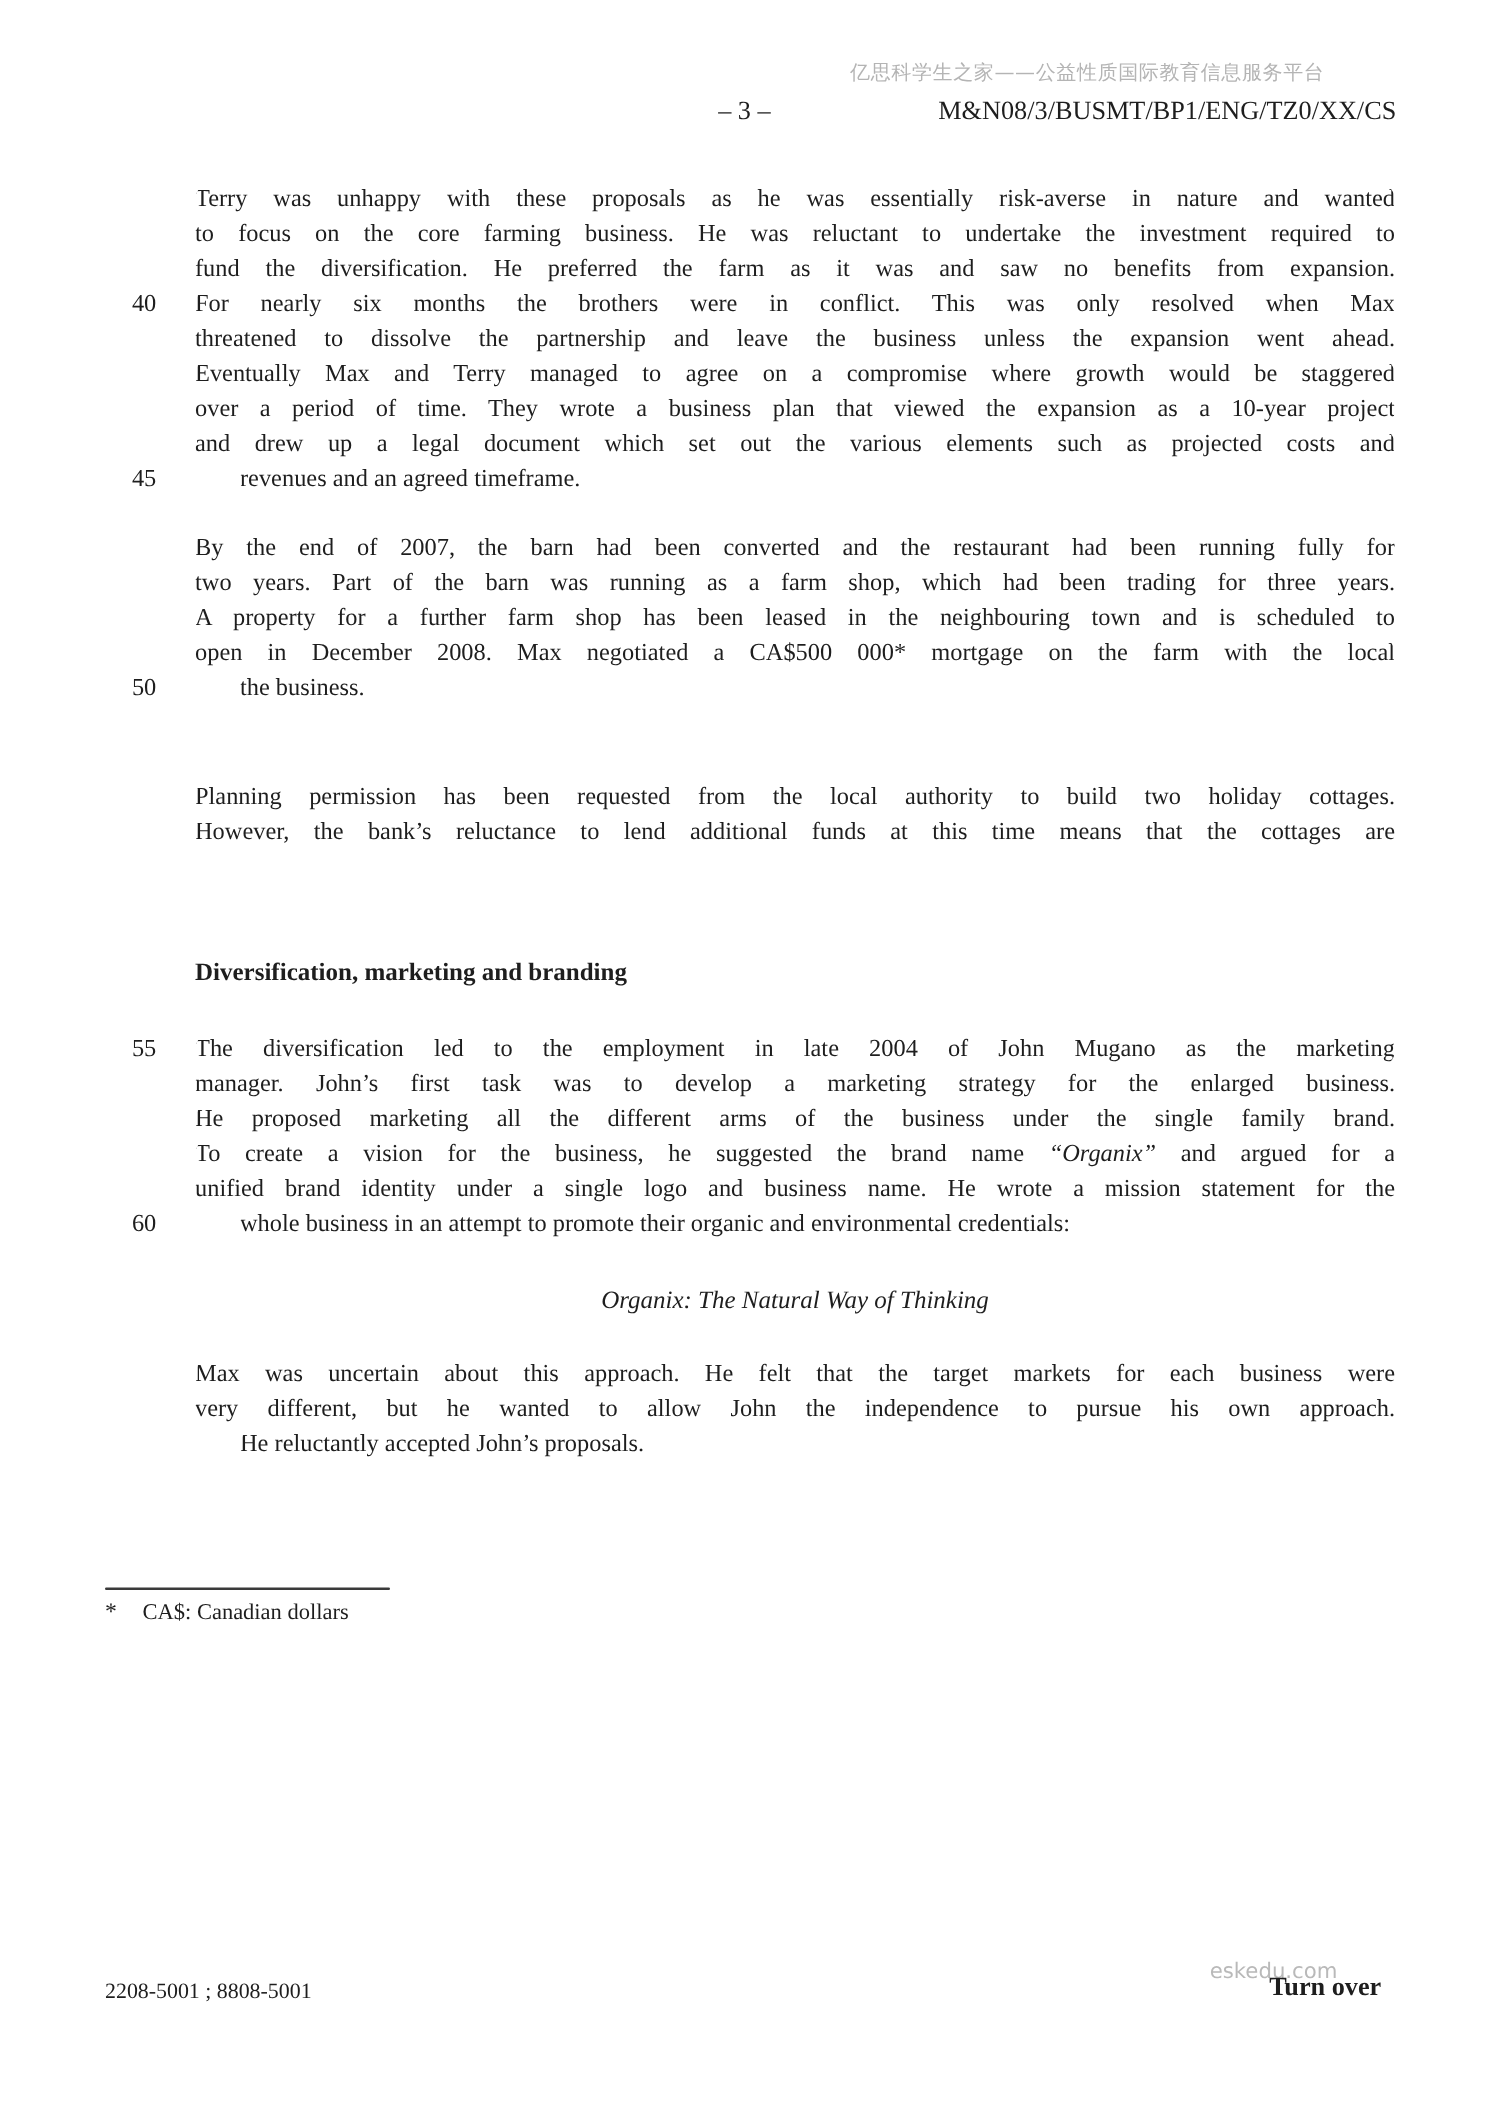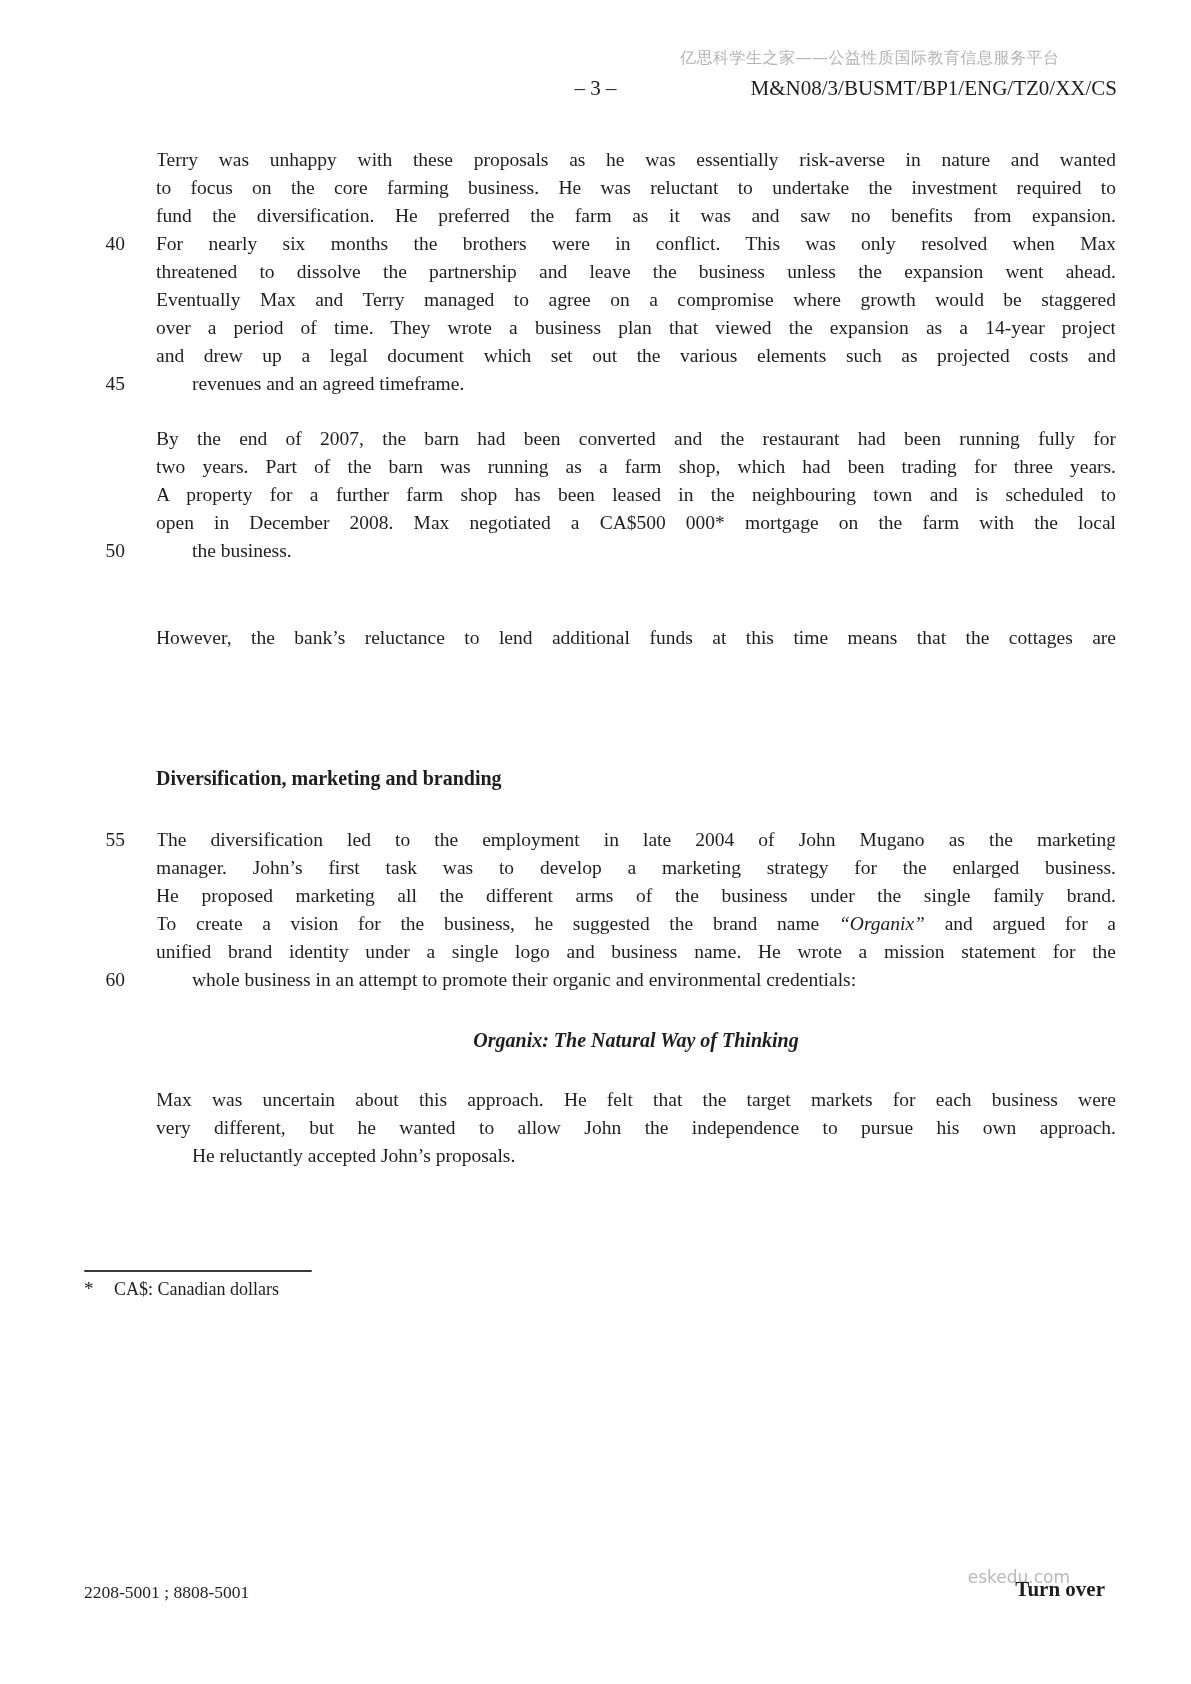--- a/index.html
+++ b/index.html
@@ -69,21 +69,21 @@
     left: 156px; top: 767px;
     font-size: 20px;
     font-weight: bold;
   }
   .mission {
     position: absolute;
     left: 156px; top: 1029px;
     width: 960px;
     text-align: center;
     font-size: 20px;
-    font-weight: bold;
+    font-weight: normal;
     font-style: italic;
   }
   
   .fn-rule {
     position: absolute;
     left: 84px; top: 1270px;
     width: 228px; height: 2px;
     background: #3a3a3a;
   }
   .footnote {
@@ -131,32 +131,33 @@
   <div class="lineno" style="top:826px">55</div>
   <div class="lineno" style="top:966px">60</div>
 
   <div class="para" style="top:146px">
       <div class="line just">Terry was unhappy with these proposals as he was essentially risk-averse in nature and wanted</div>
       <div class="line just">to focus on the core farming business.  He was reluctant to undertake the investment required to</div>
       <div class="line just">fund the diversification.  He preferred the farm as it was and saw no benefits from expansion.</div>
       <div class="line just">For nearly six months the brothers were in conflict.  This was only resolved when Max</div>
       <div class="line just">threatened to dissolve the partnership and leave the business unless the expansion went ahead.</div>
       <div class="line just">Eventually Max and Terry managed to agree on a compromise where growth would be staggered</div>
-      <div class="line just">over a period of time.  They wrote a business plan that viewed the expansion as a 14-year project</div>
+      <div class="line just">over a period of time.  They wrote a business plan that viewed the expansion as a 10-year project</div>
       <div class="line just">and drew up a legal document which set out the various elements such as projected costs and</div>
       <div class="line last">revenues and an agreed timeframe.</div>
     </div>
   <div class="para" style="top:425px">
       <div class="line just">By the end of 2007, the barn had been converted and the restaurant had been running fully for</div>
       <div class="line just">two years.  Part of the barn was running as a farm shop, which had been trading for three years.</div>
       <div class="line just">A property for a further farm shop has been leased in the neighbouring town and is scheduled to</div>
       <div class="line just">open in December 2008.  Max negotiated a CA$500 000* mortgage on the farm with the local</div>
       <div class="line last">the business.</div>
     </div>
   <div class="para" style="top:624px">
+      <div class="line just">Planning permission has been requested from the local authority to build two holiday cottages.</div>
       <div class="line just">However, the bank’s reluctance to lend additional funds at this time means that the cottages are</div>
     </div>
 
   <div class="heading">Diversification, marketing and branding</div>
 
   <div class="para" style="top:826px">
       <div class="line just">The diversification led to the employment in late 2004 of John Mugano as the marketing</div>
       <div class="line just">manager.  John’s first task was to develop a marketing strategy for the enlarged business.</div>
       <div class="line just">He proposed marketing all the different arms of the business under the single family brand.</div>
       <div class="line just"><span>To create a vision for the business, he suggested the brand name </span><i>“Organix”</i><span> and argued for a</span></div>

